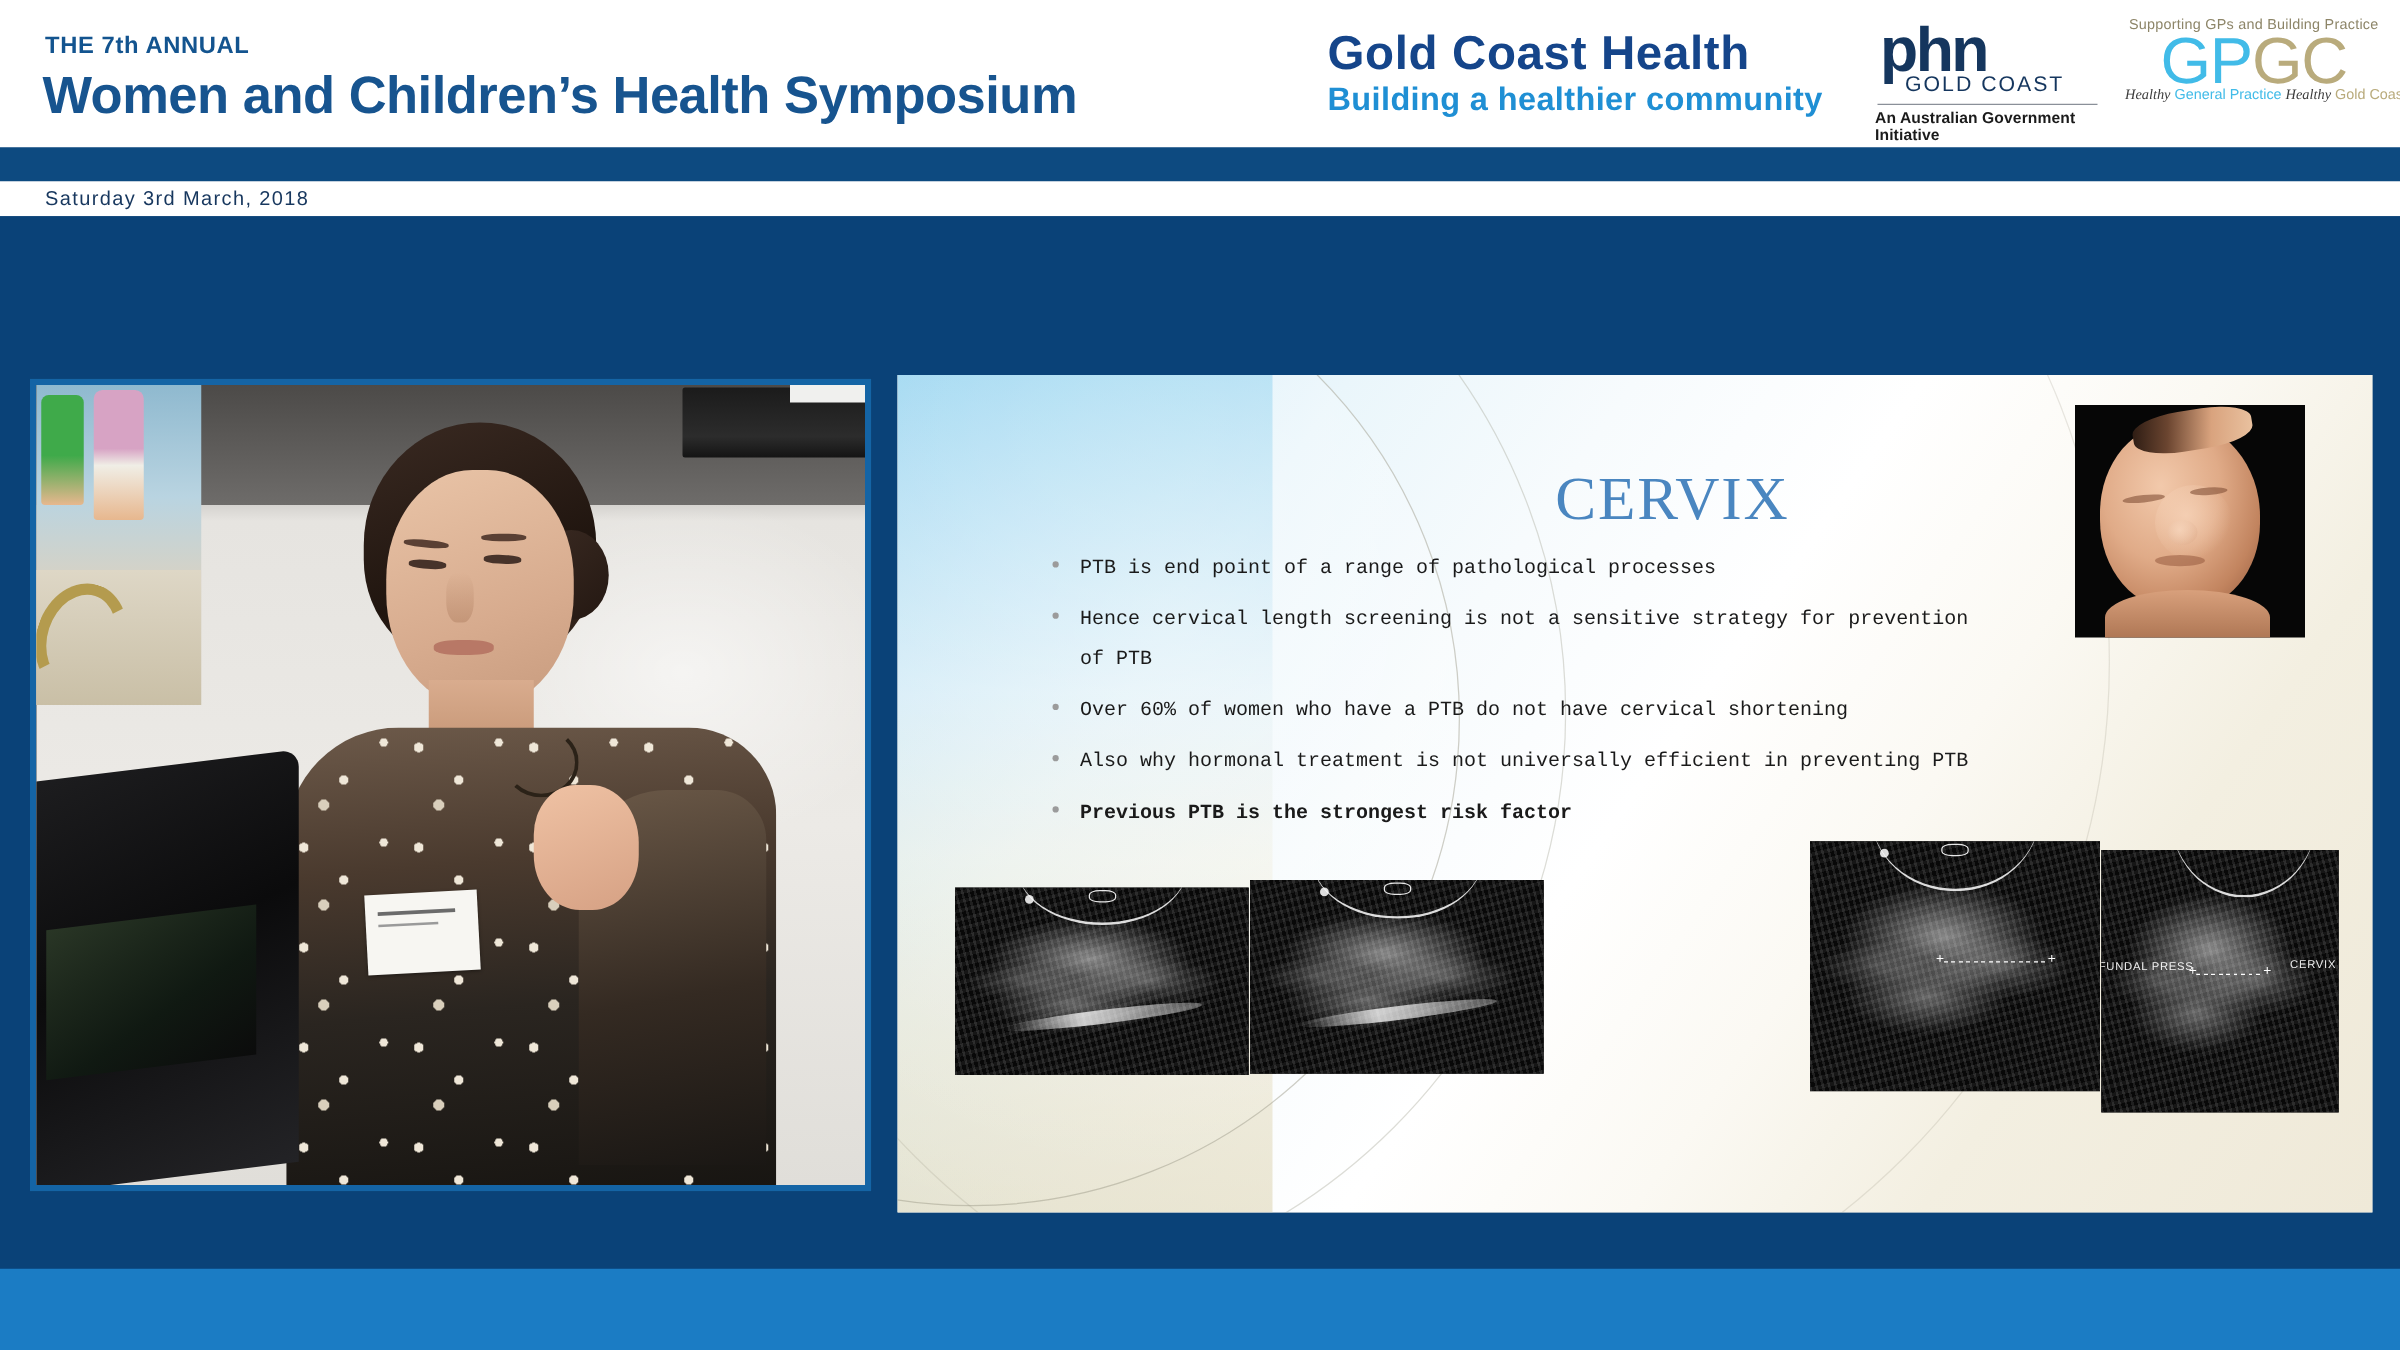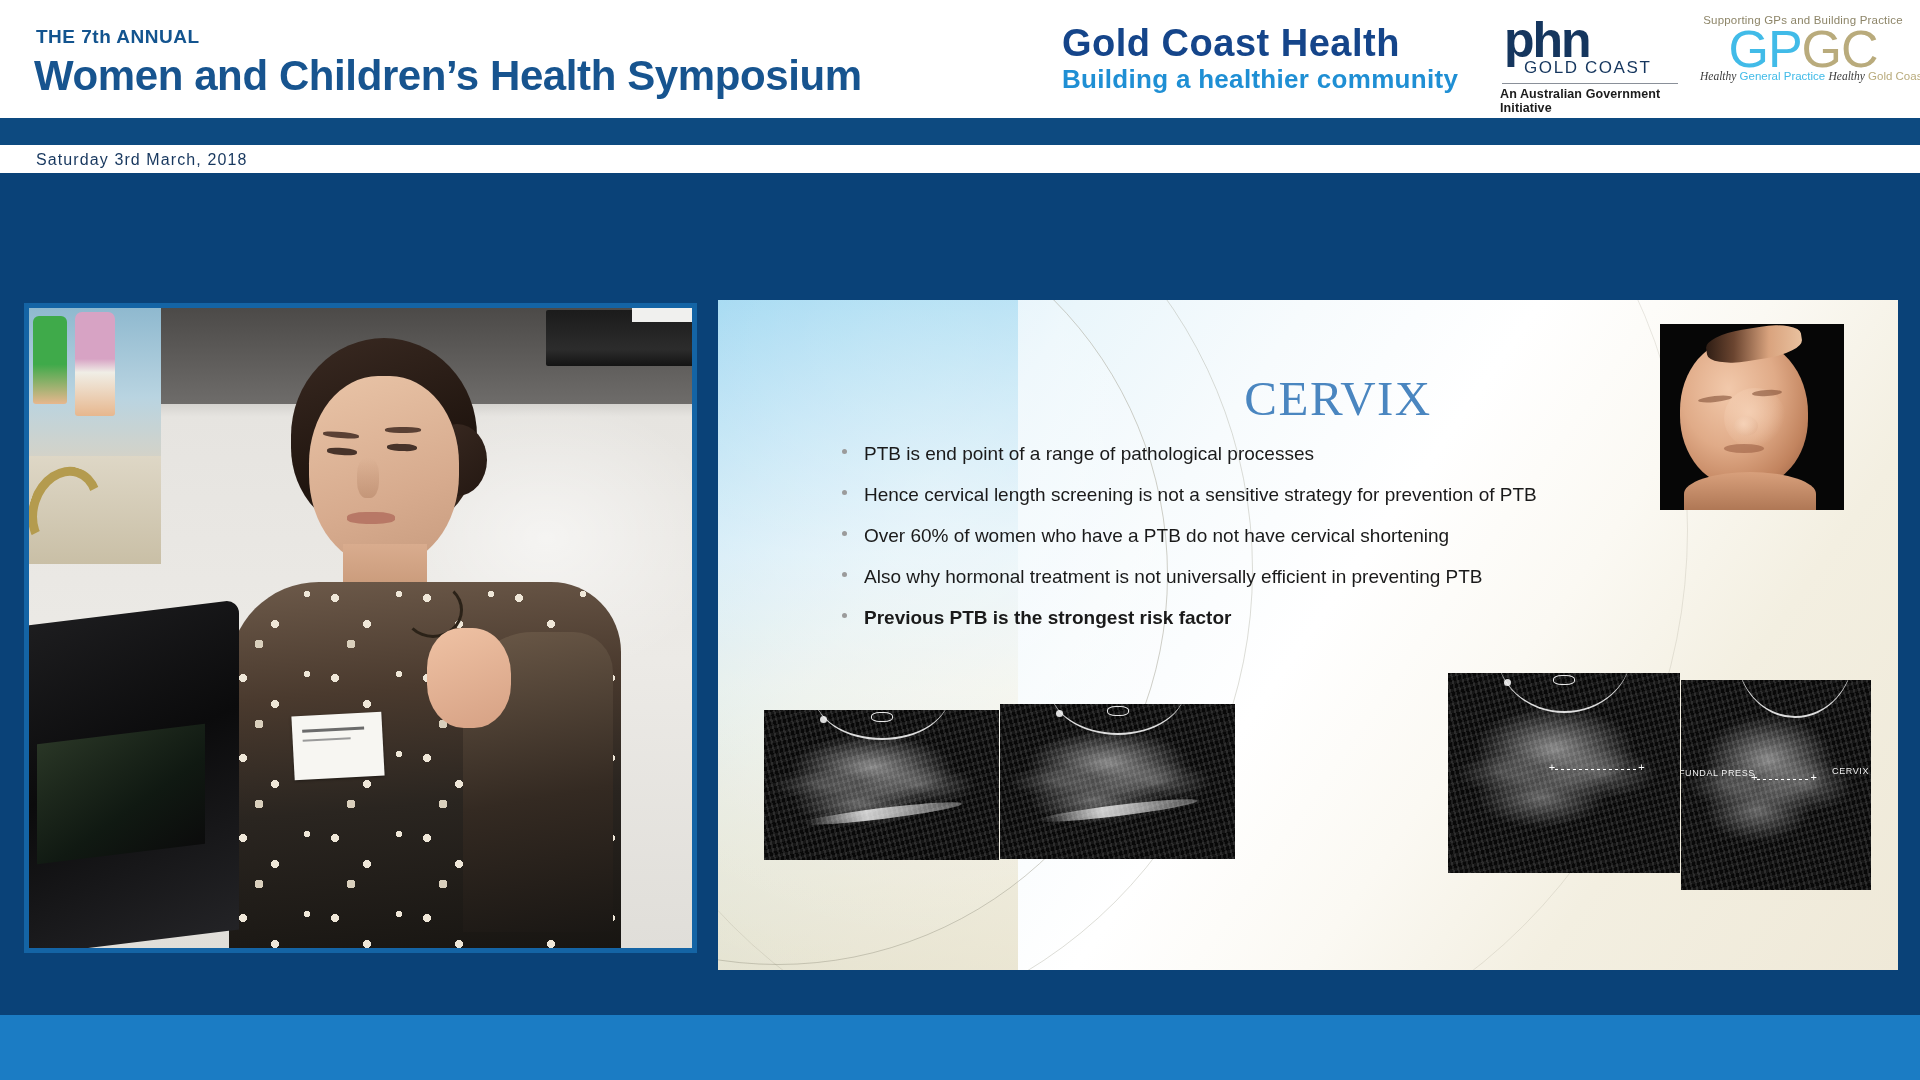--- a/index.html
+++ b/index.html
@@ -268,22 +268,22 @@
     position:absolute; left:240px; top:70px; width:760px;
     text-align:center;
     font-family:"Liberation Serif", serif;
     font-size:49px; color:#4a86c0; letter-spacing:1.5px;
   }
   .bullets {
     position:absolute; left:120px; top:138px; width:760px;
   }
   .bullet {
     position:relative; padding-left:26px; margin-bottom:9px;
-    font-size:19px; line-height:32px; color:#1a1a1a;
-    font-family:Liberation Sans, sans-serif;
+    font-size:16px; line-height:32px; color:#1a1a1a;
+    font-family:Liberation Mono, monospace;
   }
   .bullet .dot {
     position:absolute; left:4px; top:11px; width:5px; height:5px;
     background:#9b9b9b; border-radius:50%;
   }
   .bullet.bold { font-weight:bold; }
 
   
   .baby {
     position:absolute; left:942px; top:24px; width:184px; height:186px;

